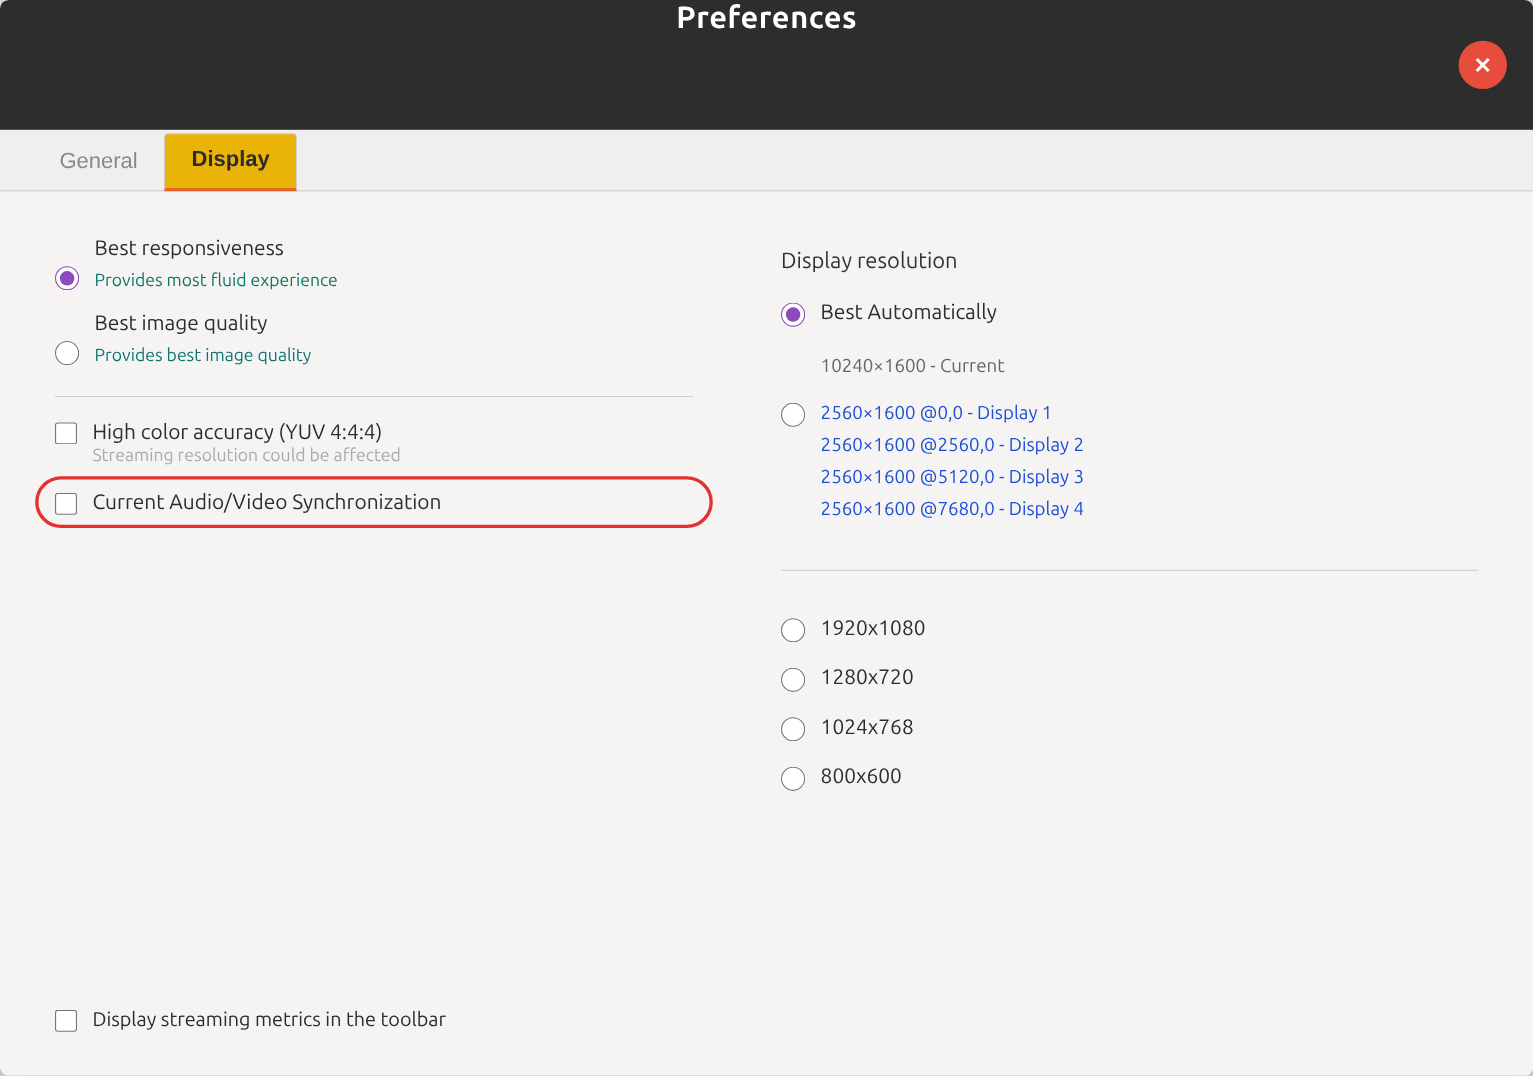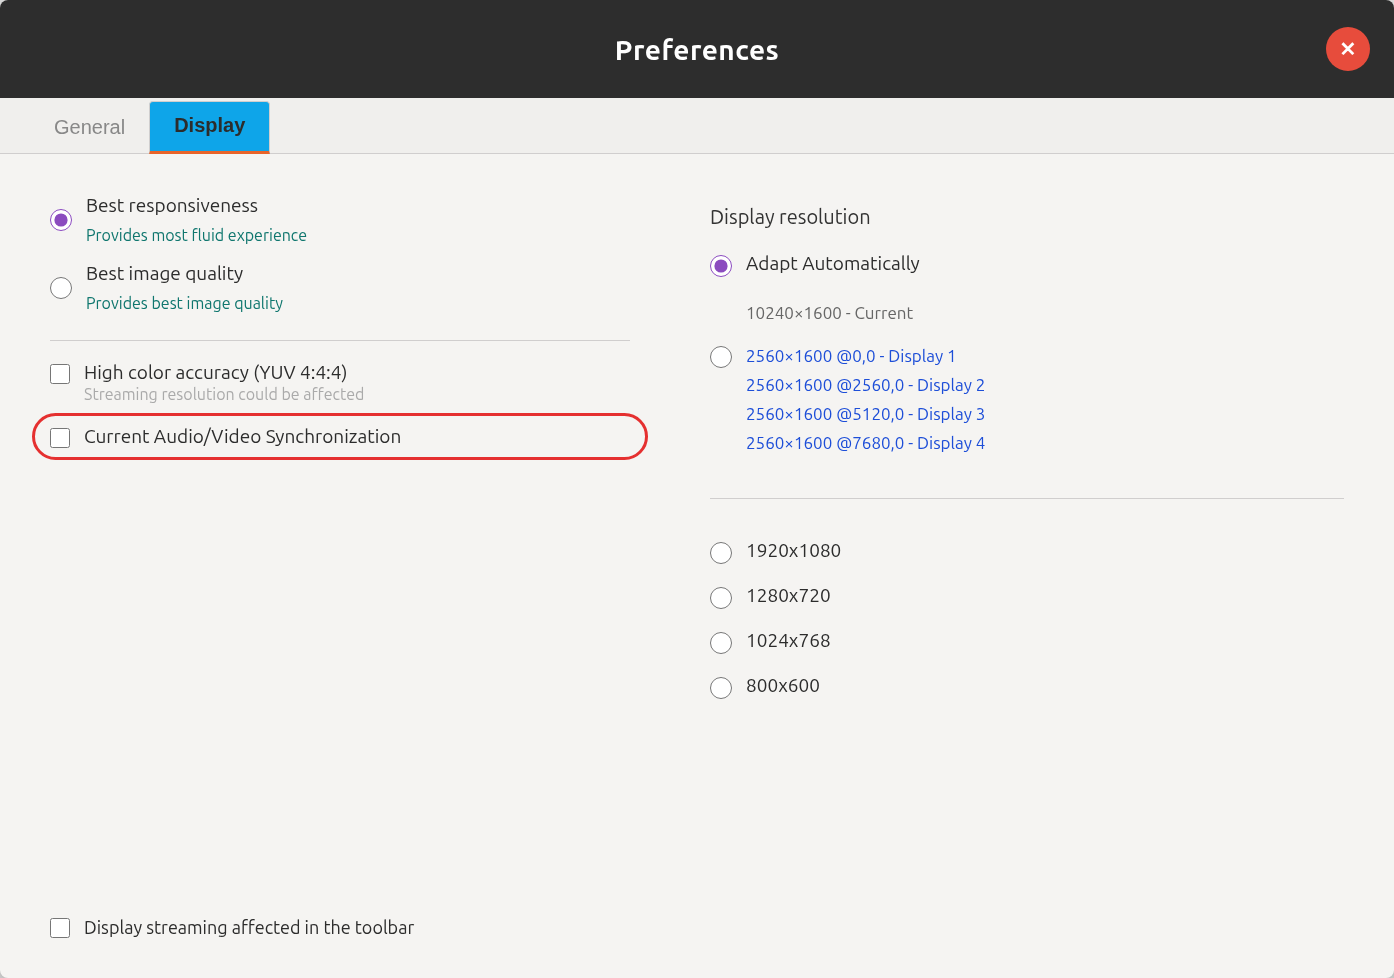--- a/index.html
+++ b/index.html
@@ -16,23 +16,23 @@
       min-height: 978px;
       background: #f5f4f2;
       border-radius: 8px;
       overflow: hidden;
       box-shadow: 0 8px 32px rgba(0,0,0,0.4);
       display: flex;
       flex-direction: column;
     }
     .titlebar {
       background: #2d2d2d;
-      height: 98px;
-      display: flex;
-      align-items: center;
+      height: 118px;
+      display: flex;
+      align-items: flex-start;
       justify-content: center;
       position: relative;
       flex-shrink: 0;
     }
     .titlebar-title {
       color: #ffffff;
       font-size: 28px;
       font-weight: bold;
       letter-spacing: 0.5px;
     }
@@ -73,21 +73,21 @@
       position: relative;
       bottom: 0;
     }
     .tab.active {
       color: #2c2c2c;
       font-weight: bold;
       border-bottom: 3px solid #e8642a;
       border-top: 1px solid #d0cece;
       border-left: 1px solid #d0cece;
       border-right: 1px solid #d0cece;
-      background: #0ea5e9;
+      background: #eab308;
       border-radius: 4px 4px 0 0;
       margin-bottom: -1px;
     }
     .content {
       padding: 40px 50px;
       flex: 1;
       display: flex;
       flex-direction: column;
     }
     .two-columns {
@@ -110,21 +110,21 @@
       font-weight: normal;
     }
     .radio-group {
       display: flex;
       flex-direction: column;
       gap: 18px;
       margin-bottom: 28px;
     }
     .radio-item {
       display: flex;
-      align-items: center;
+      align-items: flex-end;
       gap: 14px;
       cursor: pointer;
     }
     .radio-input {
       width: 22px;
       height: 22px;
       margin-top: 2px;
       accent-color: #8b4bbf;
       cursor: pointer;
       flex-shrink: 0;
@@ -303,21 +303,21 @@
         </div>
       </div>
 
       <div class="right-column">
         <div class="section-title">Display resolution</div>
 
         <div class="resolution-radio-group">
 
           <label class="resolution-item">
             <input type="radio" class="radio-input" name="resolution" checked="" style="accent-color: rgb(139, 75, 191);">
-            <span class="resolution-label">Adapt Automatically</span>
+            <span class="resolution-label">Best Automatically</span>
           </label>
 
           <div class="resolution-sublabel">10240×1600 - Current</div>
 
           <label class="resolution-item">
             <input type="radio" class="radio-input" name="resolution" style="margin-top: 4px;">
             <div class="resolution-multi">
               2560×1600 @0,0 - Display 1<br>
               2560×1600 @2560,0 - Display 2<br>
               2560×1600 @5120,0 - Display 3<br>
@@ -343,17 +343,17 @@
             <input type="radio" class="radio-input" name="resolution" style="">
             <span class="resolution-label">800x600</span>
           </label>
         </div>
       </div>
     </div>
 
     <div class="bottom-section">
       <label class="bottom-checkbox-item">
         <input type="checkbox" class="checkbox-input" style="">
-        <span class="bottom-checkbox-label">Display streaming affected in the toolbar</span>
+        <span class="bottom-checkbox-label">Display streaming metrics in the toolbar</span>
       </label>
     </div>
   </div>
 </div>
 
 </body></html>

